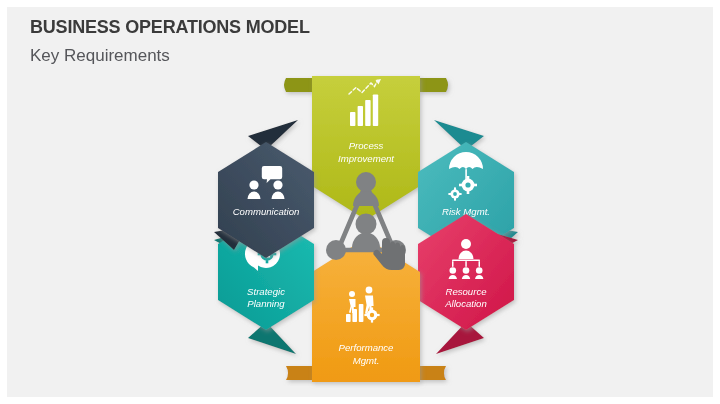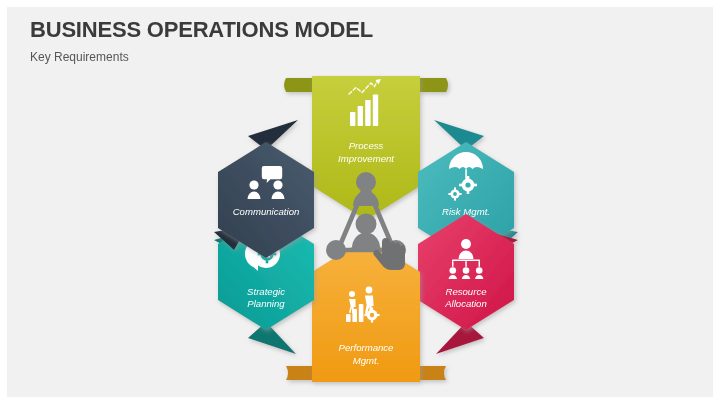--- a/index.html
+++ b/index.html
@@ -30,29 +30,29 @@
     box-shadow: inset 0 0 0 1px #ffffff;
   }
   #title-block {
     position: absolute;
     left: 24px;
     top: 12px;
     width: 440px;
   }
   #page-title {
     margin: 0;
-    font-size: 22px;
+    font-size: 18px;
     font-weight: bold;
     letter-spacing: -0.2px;
     color: #3b3b3b;
     line-height: 1.1;
   }
   #page-subtitle {
     margin: 9px 0 0 0;
-    font-size: 12px;
+    font-size: 17px;
     font-weight: normal;
     color: #55565a;
     line-height: 1.1;
   }
   #diagram {
     position: absolute;
     left: 160px;
     top: 48px;
     width: 400px;
     height: 350px;

